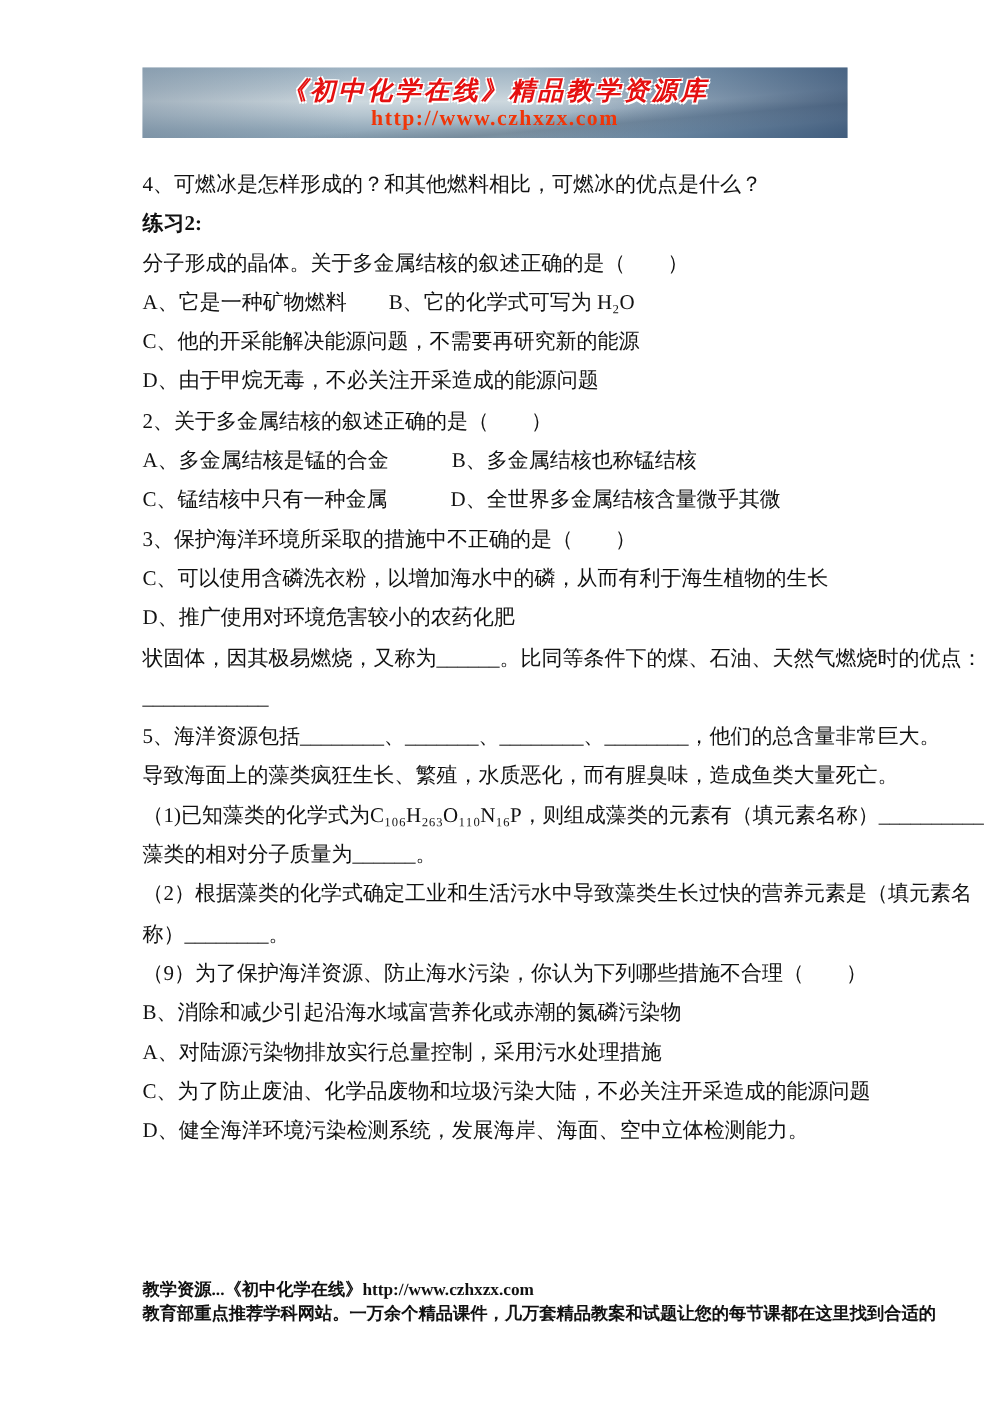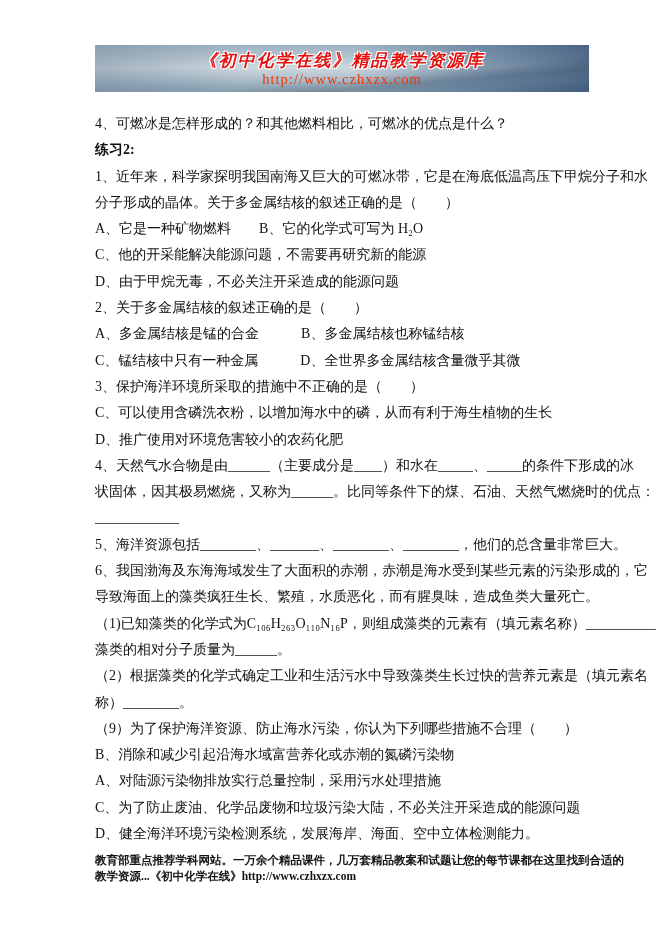--- a/index.html
+++ b/index.html
@@ -9,32 +9,31 @@
     overflow:hidden;
   }
   .banner {
     position:absolute; left:95px; top:45px; width:470px; height:47px;
     background-image:
       linear-gradient(100deg, rgba(70,100,140,0) 52%, rgba(45,80,120,0.45) 78%, rgba(25,55,95,0.65) 100%),
       linear-gradient(260deg, rgba(90,115,140,0) 70%, rgba(110,130,150,0.45) 100%),
       linear-gradient(175deg, rgba(255,255,255,0) 62%, rgba(70,85,100,0.30) 74%, rgba(255,255,255,0) 86%),
       linear-gradient(180deg, #9db2c2 0%, #b9c8d2 30%, #cdd8de 48%, #b4c4cf 68%, #95abbb 88%, #8aa2b4 100%);
     overflow:hidden;
-    padding-left:24px;
   }
   .banner-title {
     position:absolute; left:0; top:4px; width:100%;
     text-align:center; font-size:17px; font-weight:bold; letter-spacing:2px;
     color:#e51010; font-style:italic;
     text-shadow:-1px -1px 0 #fff, 1px -1px 0 #fff, -1px 1px 0 #fff, 1px 1px 0 #fff;
     white-space:nowrap;
   }
   .banner-url {
     position:absolute; left:0; top:26px; width:100%;
-    text-align:center; font-size:14.5px; font-weight:normal; letter-spacing:1px;
+    text-align:center; font-size:14.5px; font-weight:bold; letter-spacing:1px;
     color:#f03508; white-space:nowrap;
   }
   .doc-body {
     position:absolute; left:95px; top:111px; width:478px;
     font-size:14px; line-height:26.3px;
   }
   .line { white-space:nowrap; height:26.3px; }
   .exercise-heading { font-weight:bold; }
   .page-footer {
     position:absolute; left:95px; top:852px; width:470px;
@@ -48,46 +47,43 @@
 <div class="page">
 
   <div class="banner">
     <div class="banner-title">《初中化学在线》精品教学资源库</div>
     <div class="banner-url">http://www.czhxzx.com</div>
   </div>
 
   <div class="doc-body" id="doc-body">
       <div class="line">4、可燃冰是怎样形成的？和其他燃料相比，可燃冰的优点是什么？</div>
       <div class="line exercise-heading">练习2:</div>
-      <div class="line">1、近年来，科学家探明我国南海又巨大的可燃冰带，它是在海底低温高压下甲烷分子和水</div>
       <div class="line">分子形成的晶体。关于多金属结核的叙述正确的是（　　）</div>
       <div class="line">A、它是一种矿物燃料　　B、它的化学式可写为 H₂O</div>
       <div class="line">C、他的开采能解决能源问题，不需要再研究新的能源</div>
       <div class="line">D、由于甲烷无毒，不必关注开采造成的能源问题</div>
       <div class="line">2、关于多金属结核的叙述正确的是（　　）</div>
       <div class="line">A、多金属结核是锰的合金　　　B、多金属结核也称锰结核</div>
       <div class="line">C、锰结核中只有一种金属　　　D、全世界多金属结核含量微乎其微</div>
       <div class="line">3、保护海洋环境所采取的措施中不正确的是（　　）</div>
       <div class="line">C、可以使用含磷洗衣粉，以增加海水中的磷，从而有利于海生植物的生长</div>
       <div class="line">D、推广使用对环境危害较小的农药化肥</div>
-      <div class="line">4、天然气水合物是由______（主要成分是____）和水在_____、_____的条件下形成的冰</div>
       <div class="line">状固体，因其极易燃烧，又称为______。比同等条件下的煤、石油、天然气燃烧时的优点：</div>
       <div class="line">____________</div>
       <div class="line">5、海洋资源包括________、_______、________、________，他们的总含量非常巨大。</div>
-      <div class="line">6、我国渤海及东海海域发生了大面积的赤潮，赤潮是海水受到某些元素的污染形成的，它</div>
       <div class="line">导致海面上的藻类疯狂生长、繁殖，水质恶化，而有腥臭味，造成鱼类大量死亡。</div>
       <div class="line"> （1)已知藻类的化学式为C₁₀₆H₂₆₃O₁₁₀N₁₆P，则组成藻类的元素有（填元素名称）__________，</div>
       <div class="line">藻类的相对分子质量为______。</div>
       <div class="line"> （2）根据藻类的化学式确定工业和生活污水中导致藻类生长过快的营养元素是（填元素名</div>
       <div class="line">称）________。</div>
       <div class="line"> （9）为了保护海洋资源、防止海水污染，你认为下列哪些措施不合理（　　）</div>
       <div class="line">B、消除和减少引起沿海水域富营养化或赤潮的氮磷污染物</div>
       <div class="line">A、对陆源污染物排放实行总量控制，采用污水处理措施</div>
       <div class="line">C、为了防止废油、化学品废物和垃圾污染大陆，不必关注开采造成的能源问题</div>
       <div class="line">D、健全海洋环境污染检测系统，发展海岸、海面、空中立体检测能力。</div>
     </div>
 
   <div class="page-footer">
+    <div class="footer-line">教学资源...《初中化学在线》http://www.czhxzx.com</div>
     <div class="footer-line">教育部重点推荐学科网站。一万余个精品课件，几万套精品教案和试题让您的每节课都在这里找到合适的</div>
-    <div class="footer-line">教学资源...《初中化学在线》http://www.czhxzx.com</div>
   </div>
 
 </div>
 
 </body></html>

